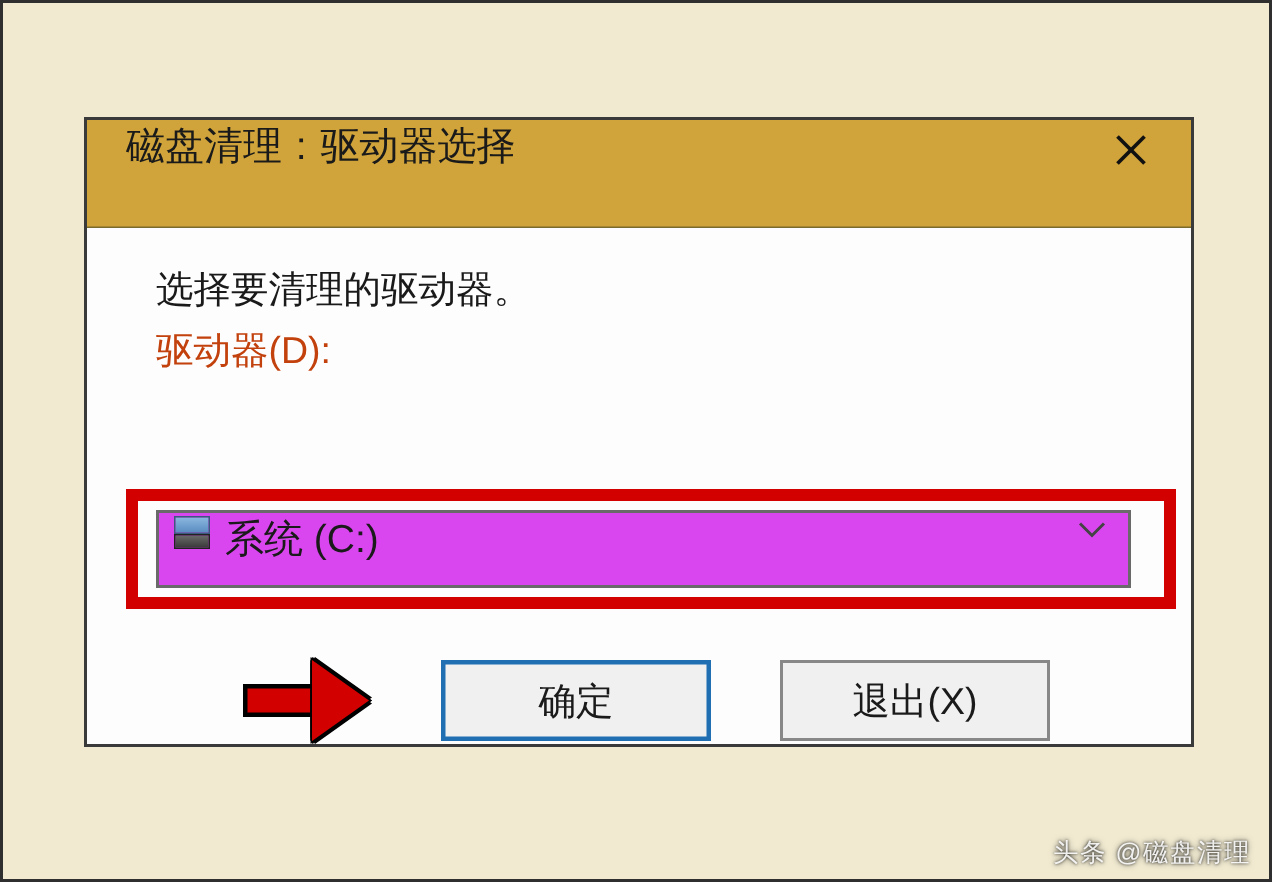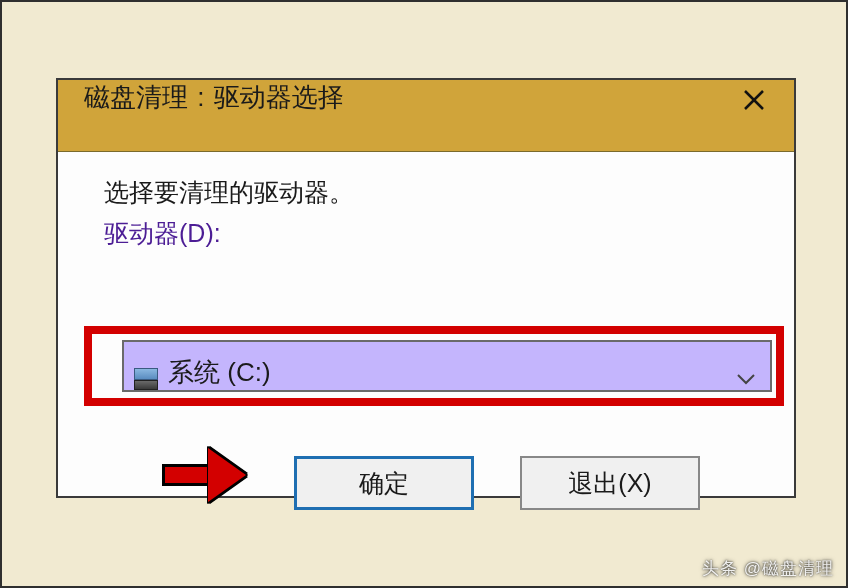--- a/index.html
+++ b/index.html
@@ -47,38 +47,38 @@
     padding: 24px 30px 0 46px;
     position: relative;
   }
   .instruction {
     font-size: 25px;
     color: #1a1a1a;
     margin-bottom: 8px;
   }
   .label {
     font-size: 25px;
-    color: #4c1d95;
+    color: #c2410c;
     margin-bottom: 2px;
   }
   .highlight-box {
     position: absolute;
     left: 26px; top: 246px;
     width: 700px; height: 80px;
     border: 8px solid #d30000;
     pointer-events: none;
   }
   .combo {
     position: absolute;
-    left: 64px; top: 260px;
+    left: 46px; top: 260px;
     width: 650px; height: 52px;
-    background: #c4b5fd;
+    background: #d946ef;
     border: 2px solid #6a6a6a;
     display: flex;
-    align-items: flex-end;
+    align-items: flex-start;
     padding: 0 14px 0 10px;
   }
   .drive-icon {
     width: 24px; height: 24px;
     margin-right: 10px;
     display: inline-block;
     position: relative;
   }
   .drive-icon::before {
     content: "";
@@ -134,21 +134,20 @@
     border-top: 27px solid transparent;
     border-bottom: 27px solid transparent;
     filter: drop-shadow(2px 0 0 #000) drop-shadow(-1px 0 0 #000) drop-shadow(0 2px 0 #000) drop-shadow(0 -2px 0 #000);
   }
   .btn {
     width: 180px; height: 54px;
     display: flex; align-items: center; justify-content: center;
     font-size: 25px;
     color: #1a1a1a;
     background: #f0f0f0;
-    margin-top: 16px;
   }
   .btn-primary {
     border: 3px solid #1f6fb2;
   }
   .btn-secondary {
     border: 2px solid #888;
   }
   .watermark {
     position: absolute;
     right: 12px; bottom: 6px;

